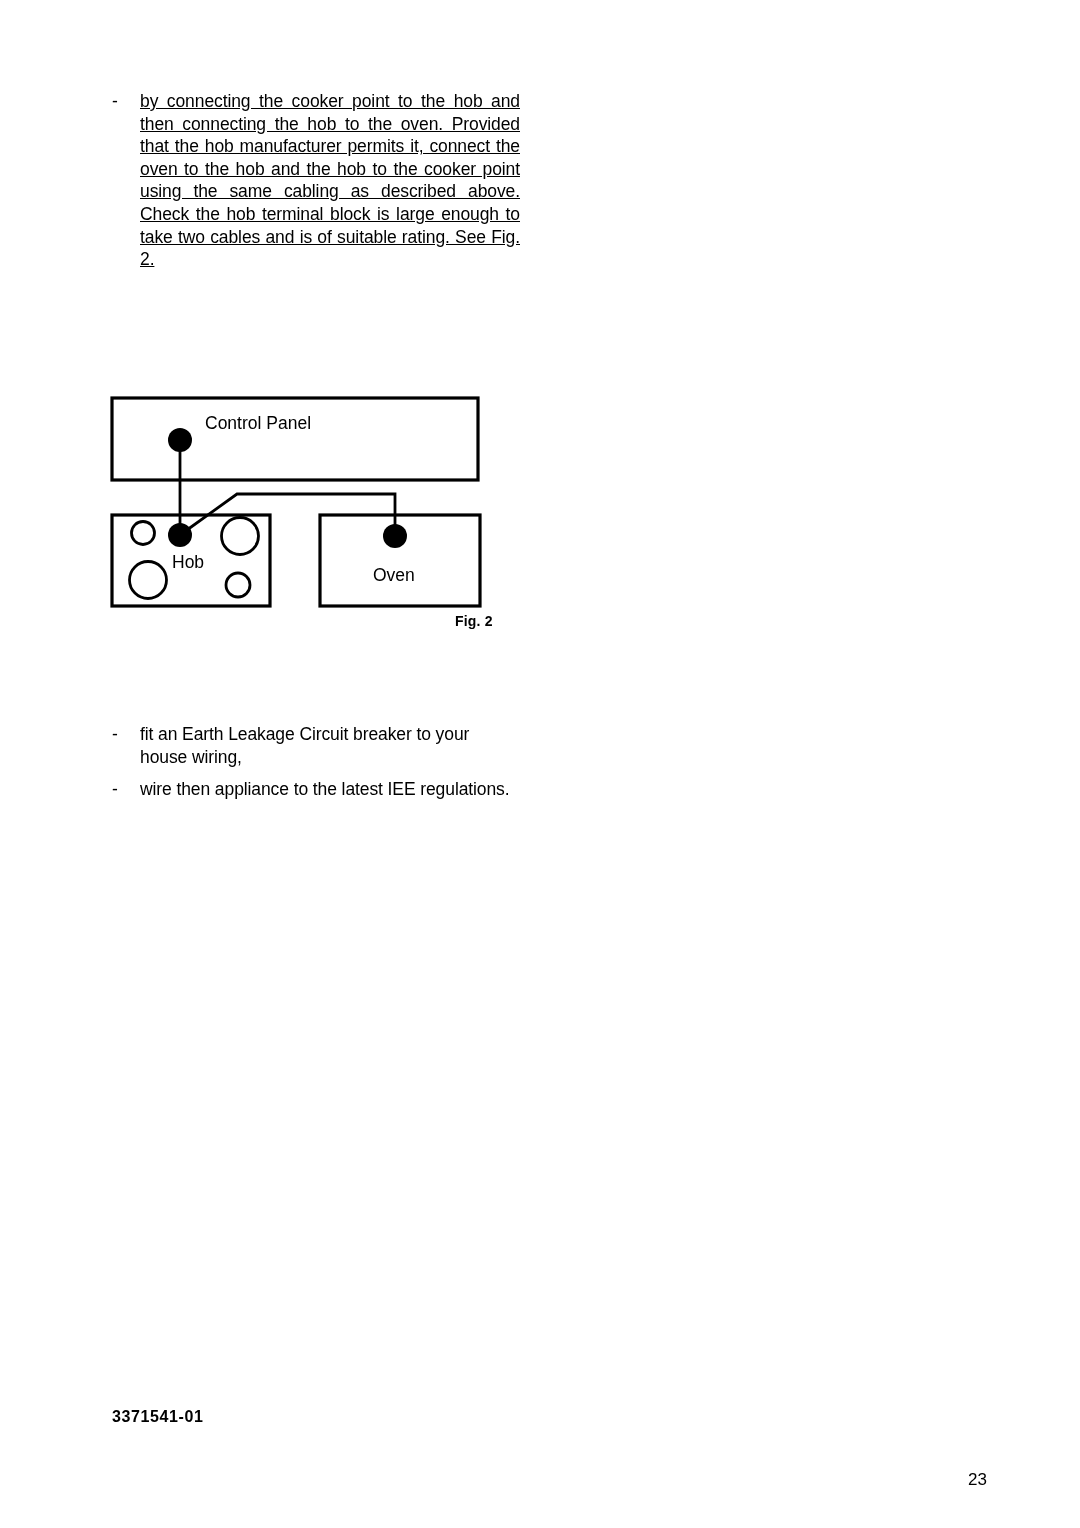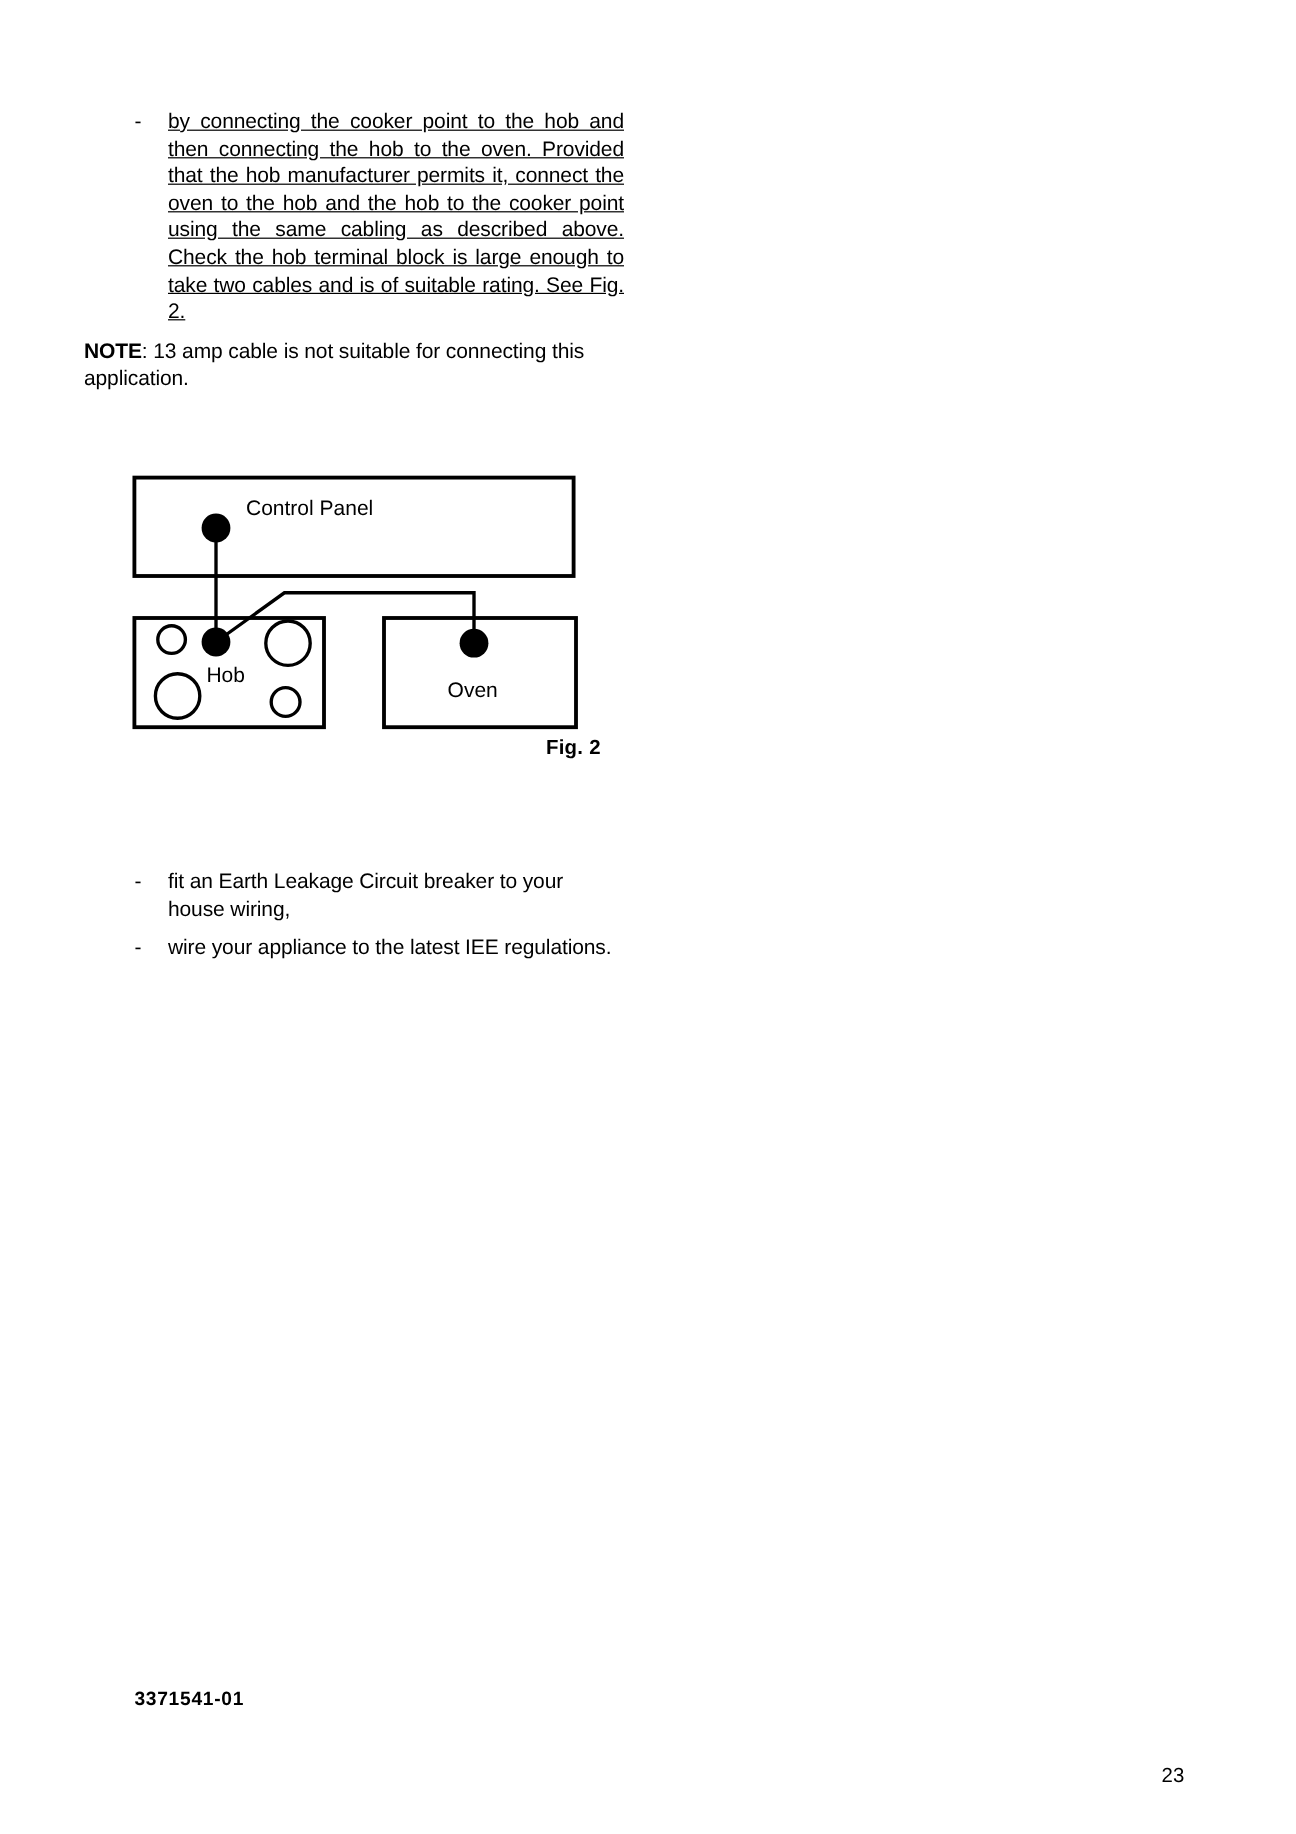--- a/index.html
+++ b/index.html
@@ -62,21 +62,21 @@
     left: 100px;
     top: 388px;
     width: 430px;
     height: 255px;
   }
   #figure svg {
     display: block;
   }
   .fig-caption {
     position: absolute;
-    font-size: 17px;
+    font-size: 14px;
     font-weight: bold;
     letter-spacing: 0.2px;
     color: #000;
   }
   .fig-text {
     font-family: "Liberation Sans", sans-serif;
     font-size: 17.5px;
     fill: #000000;
   }
 
@@ -97,23 +97,20 @@
 </head>
 <body>
 
 <div id="page">
 
   <div class="bullet-row" style="left:112px; top:90px; width:408px;">
     <span class="dash">-</span>
     <span class="btext justified">by connecting the cooker point to the hob and then connecting the hob to the oven. Provided that the hob manufacturer permits it, connect the oven to the hob and the hob to the cooker point using the same cabling as described above. Check the hob terminal block is large enough to take two cables and is of suitable rating. See Fig. 2.</span>
   </div>
 
-  <div class="note-block" style="left:70px; top:281px; width:452px;">
-    <span class="note-label">NOTE</span><span>: 13 amp cable is not suitable for connecting this application.</span>
-  </div>
 
   <div id="figure">
     <svg width="430" height="255" viewBox="0 0 430 255" xmlns="http://www.w3.org/2000/svg">
 
       <rect x="12" y="10" width="366" height="82" fill="none" stroke="#000000" stroke-width="3.2"></rect>
       <text x="105" y="41" class="fig-text">Control Panel</text>
 
       <line x1="80" y1="52" x2="80" y2="147" stroke="#000000" stroke-width="2.8"></line>
 
       <polyline points="80,147 137,106 295,106 295,148" fill="none" stroke="#000000" stroke-width="2.8" stroke-linejoin="miter"></polyline>
@@ -138,20 +135,20 @@
   </div>
 
 
   <div class="bullet-row" style="left:112px; top:723px; width:400px;">
     <span class="dash">-</span>
     <span class="btext">fit an Earth Leakage Circuit breaker to your house wiring,</span>
   </div>
 
   <div class="bullet-row" style="left:112px; top:778px; width:400px;">
     <span class="dash">-</span>
-    <span class="btext">wire your appliance to the latest IEE regulations.</span>
+    <span class="btext">wire then appliance to the latest IEE regulations.</span>
   </div>
 
   <div class="doc-code" style="left:112px; top:1408px;">3371541-01</div>
 
   <div class="page-num" style="left:968px; top:1470px;">23</div>
 
 </div>
 
 </body></html>

